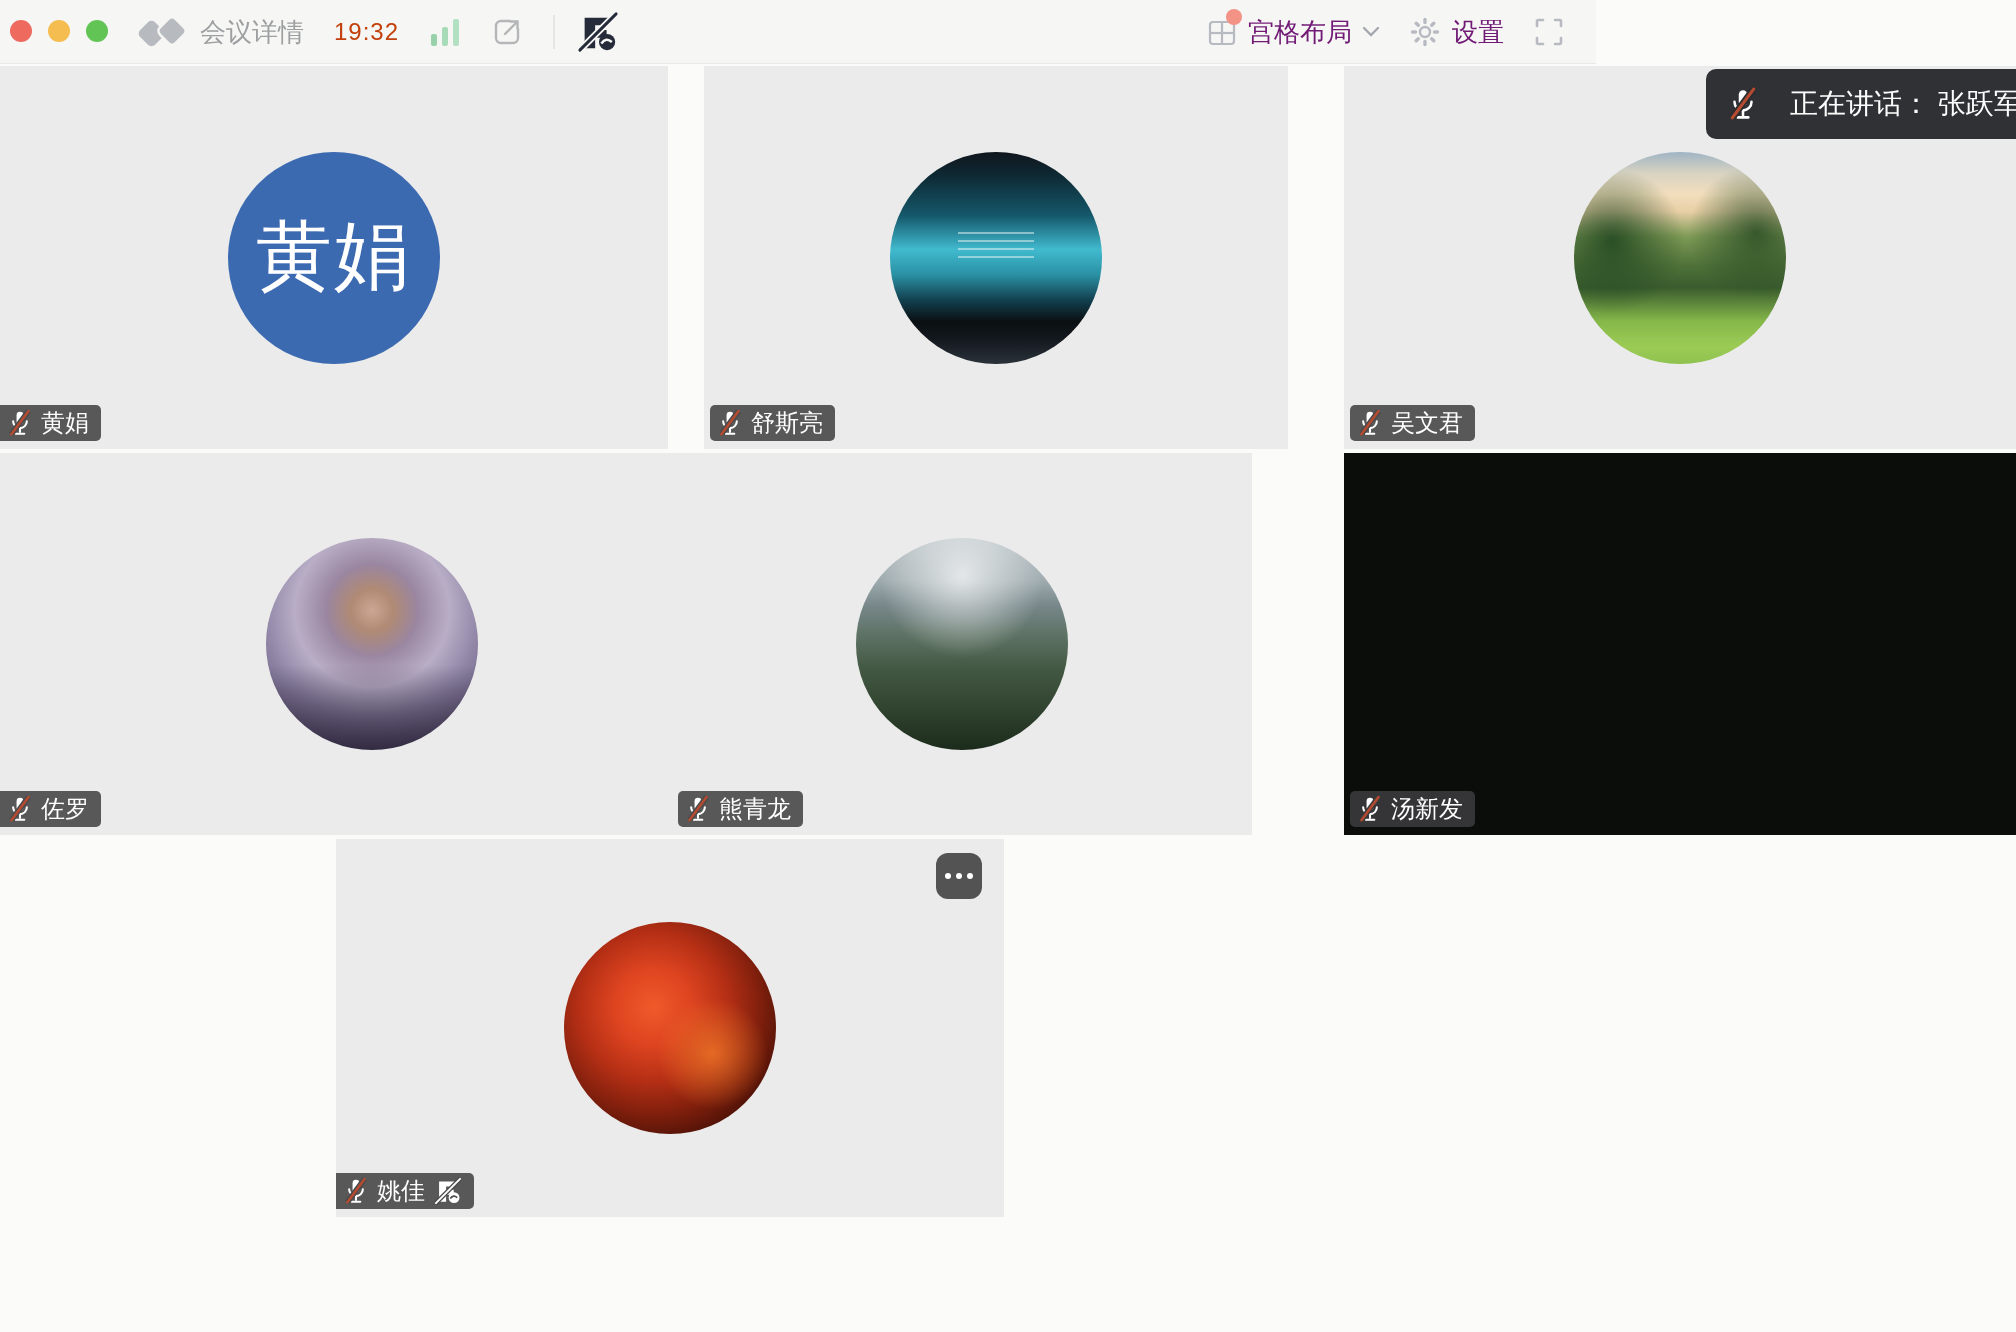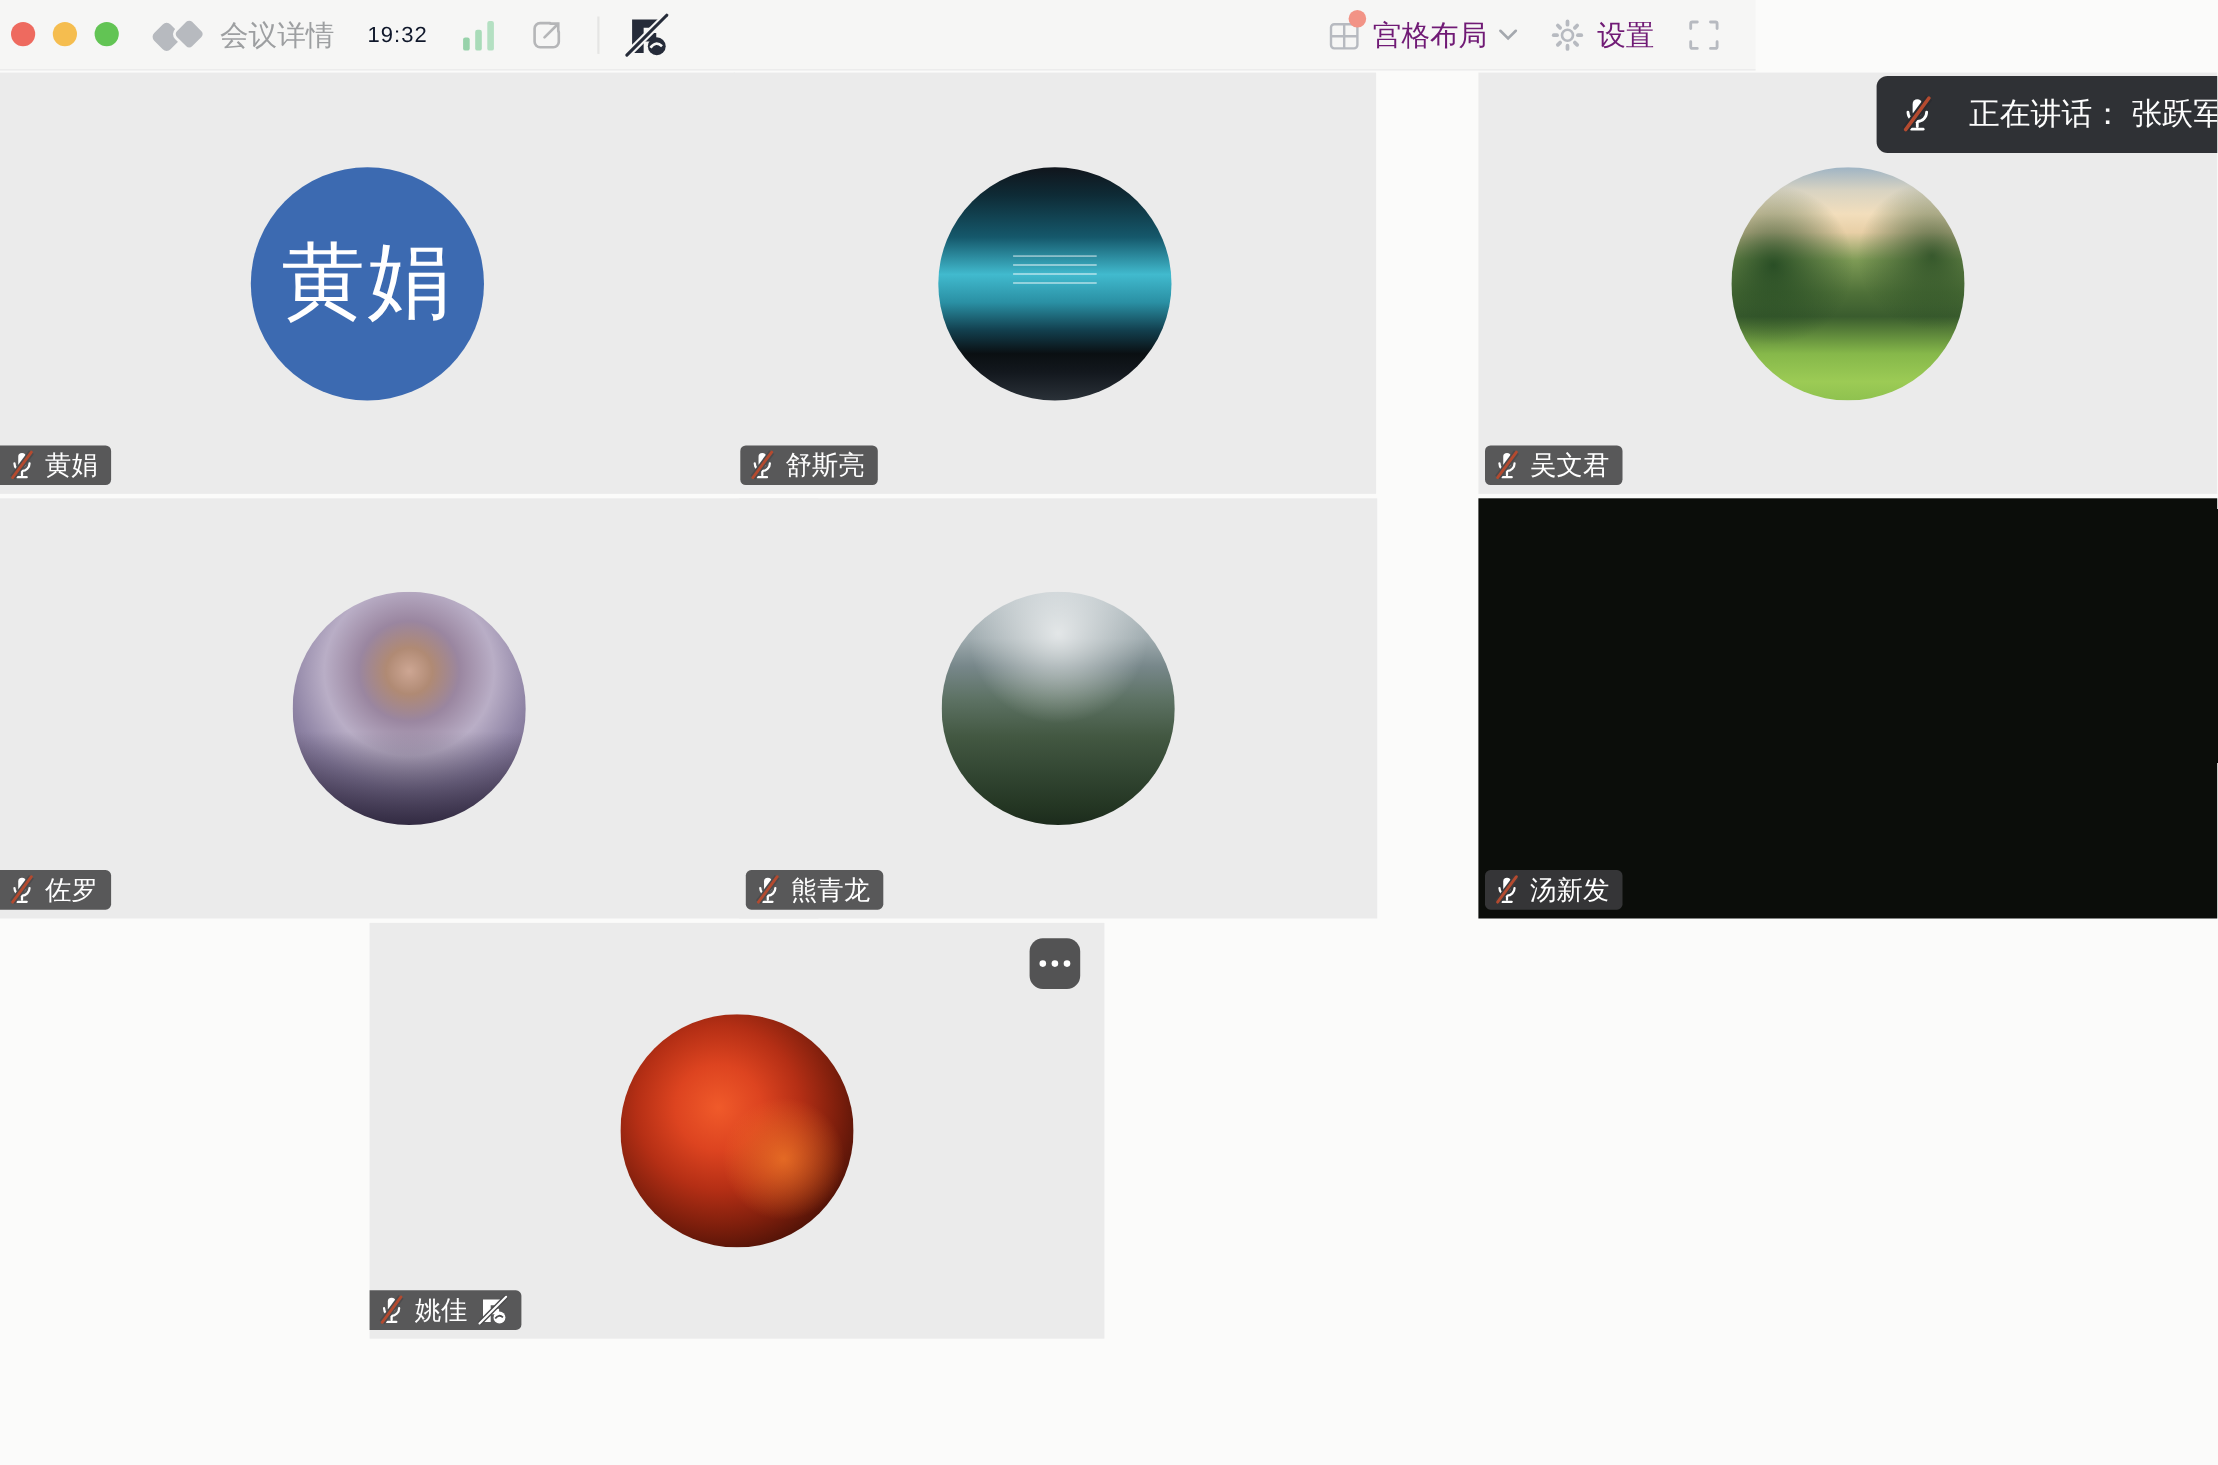--- a/index.html
+++ b/index.html
@@ -15,21 +15,21 @@
     position:absolute;left:0;top:0;width:1596px;height:64px;
     background:#f6f6f5;border-bottom:1px solid #e9e9e8;z-index:5;
   }
   .tl{position:absolute;top:20px;width:22px;height:22px;border-radius:50%;}
   .tl.red{left:10px;background:#ee6a5f;}
   .tl.yellow{left:48px;background:#f5bd4f;}
   .tl.green{left:86px;background:#62c454;}
   .tb-left{position:absolute;left:136px;top:0;height:64px;display:flex;align-items:center;}
   .logo{display:flex;align-items:center;margin-right:12px;}
   .tb-label{font-size:26px;color:#9d9fa1;}
-  .tb-time{font-size:20px;color:#0f172a;letter-spacing:1px;margin-left:30px;}
+  .tb-time{font-size:24px;color:#c2410c;letter-spacing:1px;margin-left:30px;}
   .tb-signal{margin-left:32px;display:flex;align-items:flex-end;gap:5px;height:27px;}
   .tb-signal i{display:block;width:6px;border-radius:2px;background:#a8dbb8;}
   .tb-signal i:nth-child(1){height:12px;background:#97d2aa;}
   .tb-signal i:nth-child(2){height:19px;}
   .tb-signal i:nth-child(3){height:27px;background:#b4e0c2;}
   .tb-share{margin-left:30px;display:flex;align-items:center;}
   .tb-divider{width:2px;height:34px;background:#e5e5e4;margin-left:28px;}
   .tb-anno{margin-left:22px;display:flex;align-items:center;color:#252b39;--gapcol:#f6f6f5;}
   .tb-right{position:absolute;right:30px;top:0;height:64px;display:flex;align-items:center;gap:28px;}
   .tb-group{display:flex;align-items:center;gap:10px;color:#701a75;font-size:26px;}
@@ -222,21 +222,21 @@
       <span>黄娟</span>
     </div>
     <div class="badge flush">
       <svg class="mic" width="24" height="28" viewBox="0 0 28 32" style="color:#fff">
           <use href="#mic-sym"></use>
         </svg>
       <span>黄娟</span>
     </div>
   </div>
 
-  <div class="tile muted" style="left:667px;top:66px;width:584px;height:383px">
+  <div class="tile muted" style="left:704px;top:66px;width:584px;height:383px">
     <div class="avatar av-screen"></div>
     <div class="badge">
       <svg class="mic" width="24" height="28" viewBox="0 0 28 32" style="color:#fff">
           <use href="#mic-sym"></use>
         </svg>
       <span>舒斯亮</span>
     </div>
   </div>
 
   <div class="tile muted" style="left:1344px;top:66px;width:672px;height:383px">

